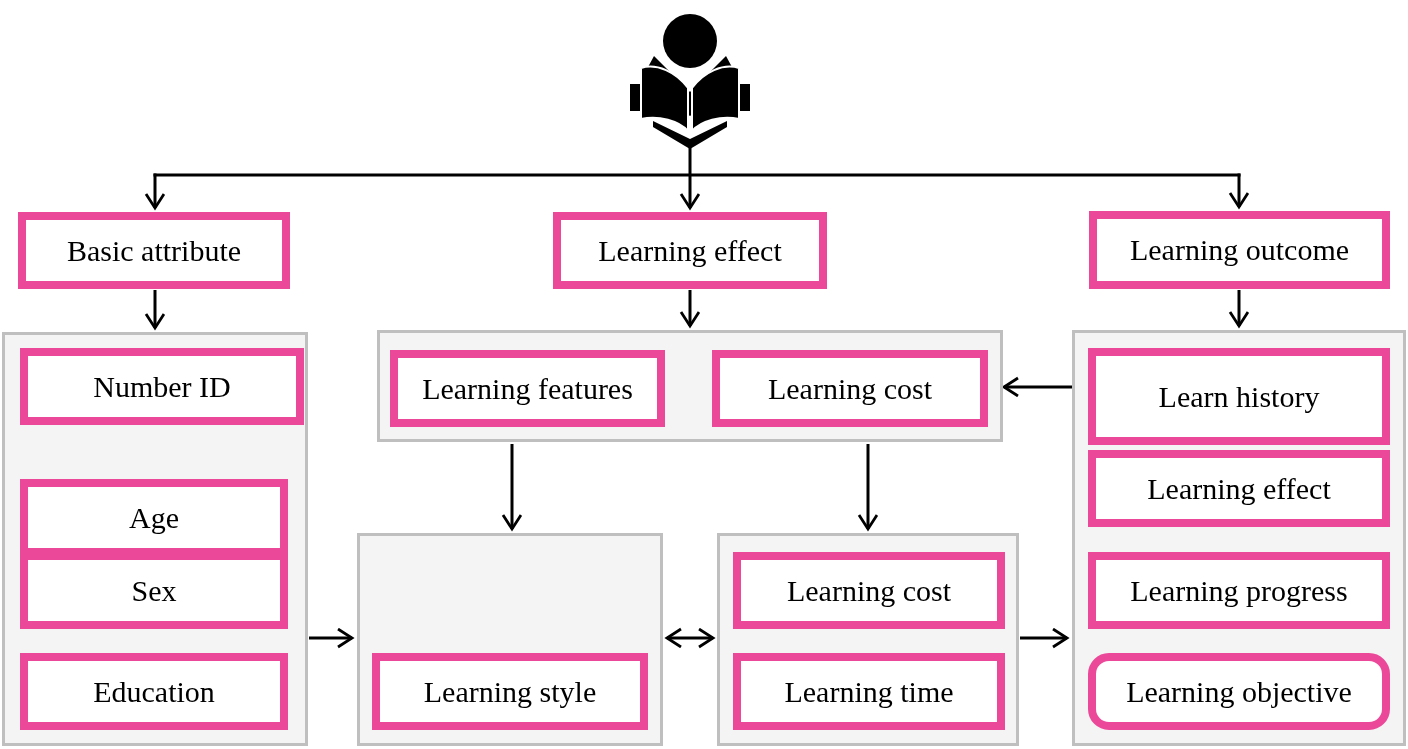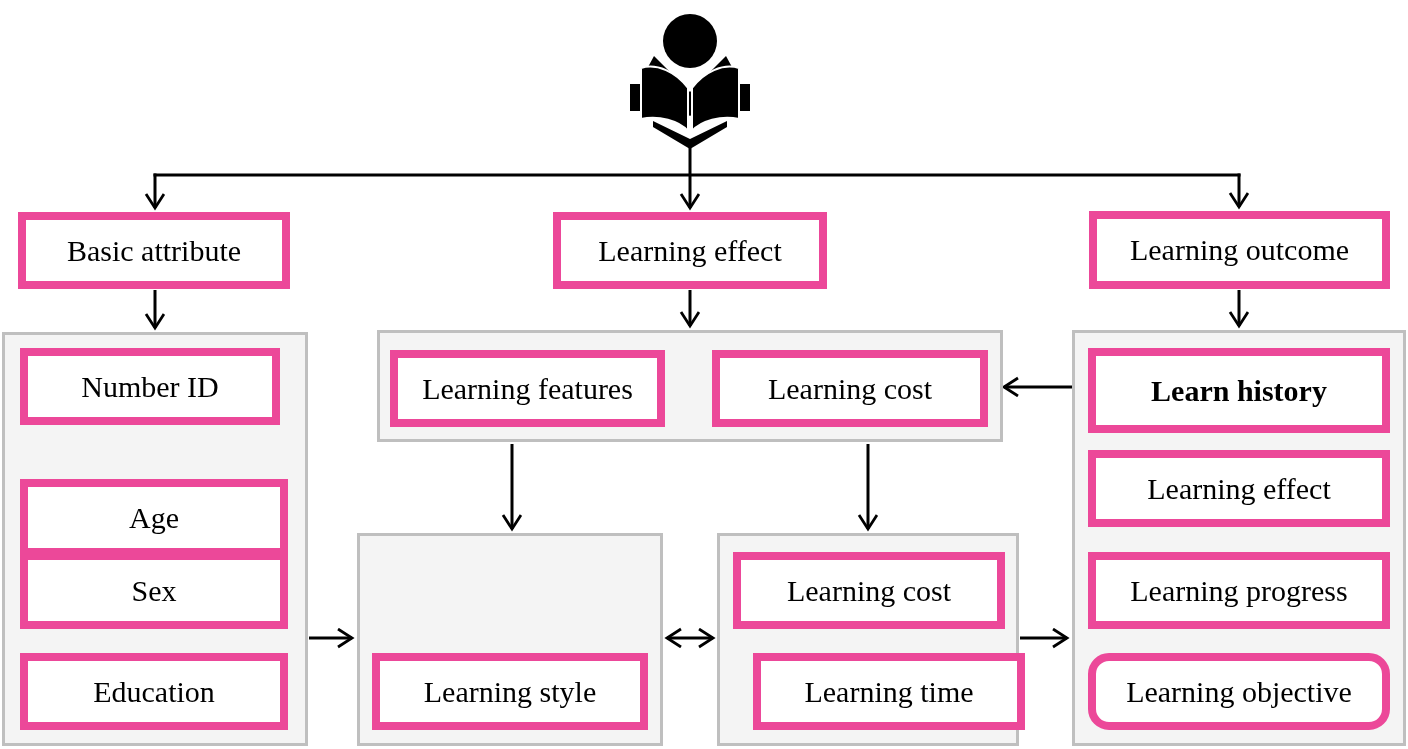--- a/index.html
+++ b/index.html
@@ -76,35 +76,35 @@
     <line x1="1020" y1="638" x2="1067" y2="638" stroke="#000000" stroke-width="3" marker-end="url(#arrow)"></line>
 
     <line x1="1087" y1="387" x2="1004" y2="387" stroke="#000000" stroke-width="3" marker-end="url(#arrow)"></line>
   </svg>
 
   <div class="node" style="left:18px; top:212px; width:272px; height:77px;">Basic attribute</div>
   <div class="node" style="left:553px; top:212px; width:274px; height:77px;">Learning effect</div>
   <div class="node" style="left:1089px; top:211px; width:301px; height:78px;">Learning outcome</div>
 
   <div class="group" style="left:2px; top:332px; width:306px; height:414px;"></div>
-  <div class="node" style="left:20px; top:348px; width:260px; height:77px;">Number ID</div>
+  <div class="node" style="left:20px; top:348px; width:284px; height:77px;">Number ID</div>
   <div class="node" style="left:20px; top:450px; width:268px; height:77px;margin-top:29px;">Age</div>
   <div class="node" style="left:20px; top:552px; width:268px; height:77px;">Sex</div>
   <div class="node" style="left:20px; top:653px; width:268px; height:77px;">Education</div>
 
   <div class="group" style="left:377px; top:330px; width:626px; height:112px;"></div>
   <div class="node" style="left:390px; top:350px; width:275px; height:77px;">Learning features</div>
   <div class="node" style="left:712px; top:350px; width:276px; height:77px;">Learning cost</div>
 
   <div class="group" style="left:357px; top:533px; width:306px; height:213px;"></div>
   <div class="node" style="left:372px; top:653px; width:276px; height:77px;">Learning style</div>
 
   <div class="group" style="left:717px; top:533px; width:302px; height:213px;"></div>
   <div class="node" style="left:733px; top:552px; width:272px; height:77px;">Learning cost</div>
-  <div class="node" style="left:733px; top:653px; width:272px; height:77px;margin-left:20px;">Learning time</div>
+  <div class="node" style="left:733px; top:653px; width:272px; height:77px;">Learning time</div>
 
   <div class="group" style="left:1072px; top:330px; width:334px; height:416px;"></div>
-  <div class="node" style="left:1088px; top:348px; width:302px; height:85px;font-weight:bold;">Learn history</div>
+  <div class="node" style="left:1088px; top:348px; width:302px; height:97px;">Learn history</div>
   <div class="node" style="left:1088px; top:450px; width:302px; height:77px;">Learning effect</div>
   <div class="node" style="left:1088px; top:552px; width:302px; height:77px;">Learning progress</div>
   <div class="node" style="left:1088px; top:653px; width:302px; height:77px;border-radius:21px;">Learning objective</div>
 
 </div>
 
 </body></html>

